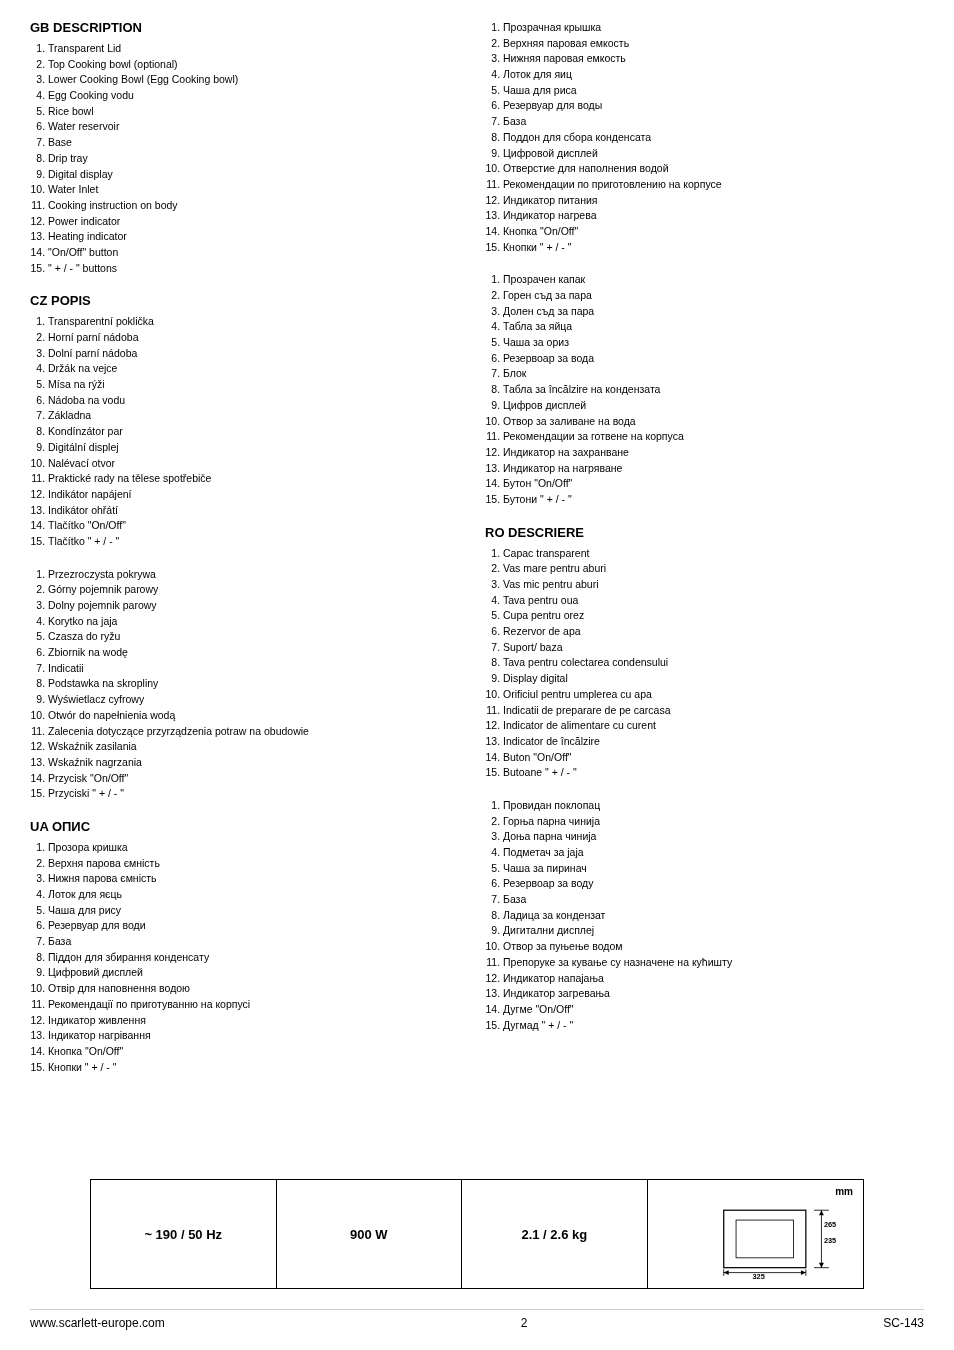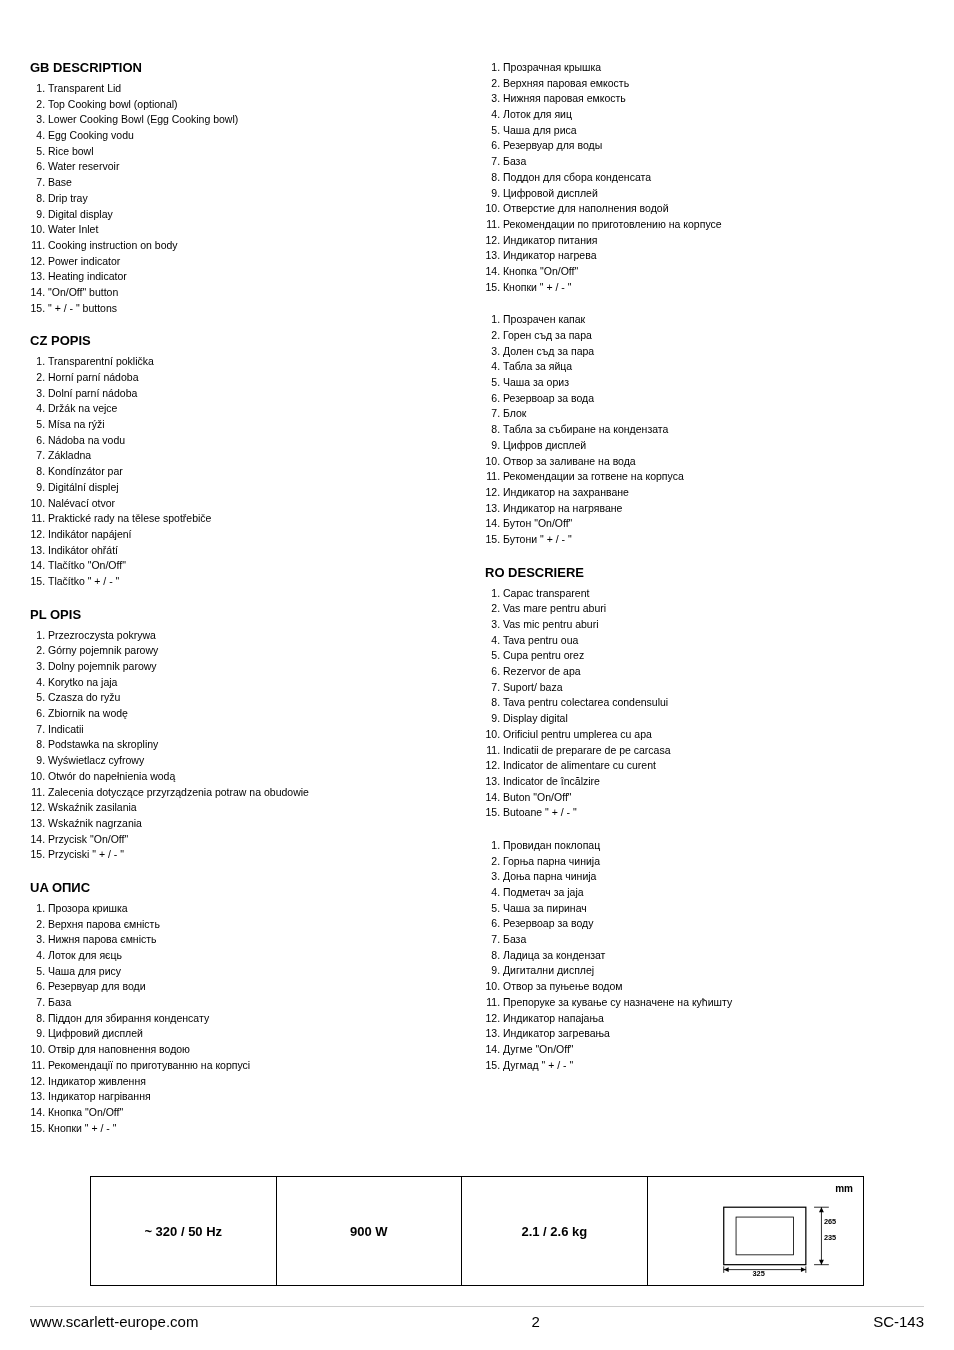--- a/index.html
+++ b/index.html
@@ -15,21 +15,20 @@
     .page {
       width: 100%;
       min-height: 1310px;
       display: flex;
       flex-direction: column;
     }
     .columns {
       display: flex;
       gap: 16px;
       flex: 1;
-      margin-top: 40px;
     }
     .col {
       flex: 1;
     }
     .section {
       margin-bottom: 18px;
     }
     .section-title {
       font-size: 13px;
       font-weight: bold;
@@ -48,21 +47,21 @@
       font-size: 10.5px;
       line-height: 1.4;
     }
     .footer {
       display: flex;
       justify-content: space-between;
       align-items: center;
       border-top: 1px solid #ccc;
       padding-top: 6px;
       margin-top: 10px;
-      font-size: 15px;
+      font-size: 12px;
     }
     .specs-box {
       border: 1px solid #000;
       display: flex;
       margin-top: 20px;
       height: 110px;
     }
     .spec-cell {
       flex: 1;
       border-right: 1px solid #000;
@@ -133,23 +132,20 @@
           <li>Nalévací otvor</li>
           <li>Praktické rady na tělese spotřebiče</li>
           <li>Indikátor napájení</li>
           <li>Indikátor ohřátí</li>
           <li>Tlačítko "On/Off"</li>
           <li>Tlačítko " + / - "</li>
         </ol>
       </div>
 
       <div class="section">
-        <div class="section-title">
-          <span class="lang">PL</span><span> OPIS</span>
-        </div>
         <ol>
           <li>Przezroczysta pokrywa</li>
           <li>Górny pojemnik parowy</li>
           <li>Dolny pojemnik parowy</li>
           <li>Korytko na jaja</li>
           <li>Czasza do ryžu</li>
           <li>Zbiornik na wodę</li>
           <li>Indicatii</li>
           <li>Podstawka na skropliny</li>
           <li>Wyświetlacz cyfrowy</li>
@@ -211,21 +207,21 @@
 
       <div class="section">
         <ol>
           <li>Прозрачен капак</li>
           <li>Горен съд за пара</li>
           <li>Долен съд за пара</li>
           <li>Табла за яйца</li>
           <li>Чаша за ориз</li>
           <li>Резервоар за вода</li>
           <li>Блок</li>
-          <li>Табла за събиране на кондензата</li>
+          <li>Табла за încălzire на кондензата</li>
           <li>Цифров дисплей</li>
           <li>Отвор за заливане на вода</li>
           <li>Рекомендации за готвене на корпуса</li>
           <li>Индикатор на захранване</li>
           <li>Индикатор на нагряване</li>
           <li>Бутон "On/Off"</li>
           <li>Бутони " + / - "</li>
         </ol>
       </div>
 
@@ -270,21 +266,21 @@
           <li>Дугме "On/Off"</li>
           <li>Дугмад " + / - "</li>
         </ol>
       </div>
 
     </div>
   </div>
 
   <div class="specs-box" style="margin: 20px 60px 10px 60px;">
     <div class="spec-cell">
-      <span>~ 320 / 50 Hz</span>
+      <span>~ 190 / 50 Hz</span>
     </div>
     <div class="spec-cell">
       <span>900 W</span>
     </div>
     <div class="spec-cell">
       <span>2.1 / 2.6 kg</span>
     </div>
     <div class="dim-cell spec-cell" style="flex-direction: column; align-items: flex-end; justify-content: flex-start; position: relative;">
       <span style="font-size:10px; position: absolute; top: 6px; right: 10px;">mm</span>
       <svg width="160" height="95" viewBox="0 0 160 95" style="margin-top: 14px;">

